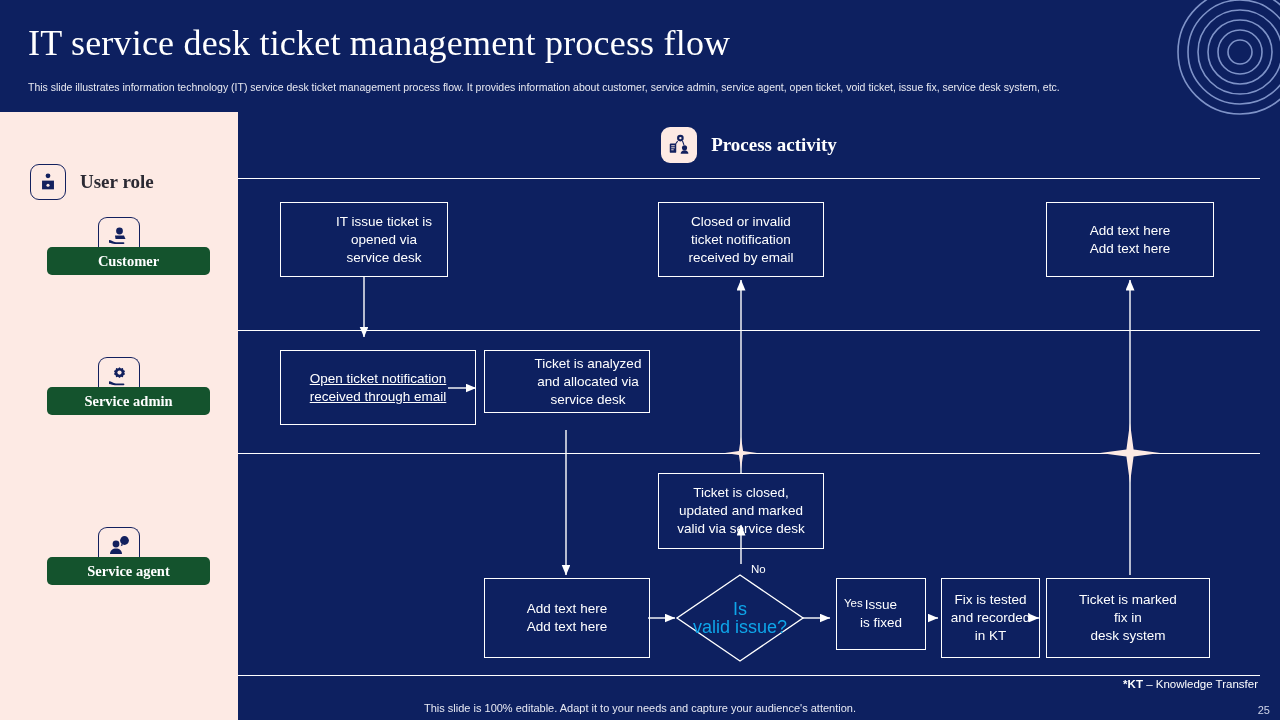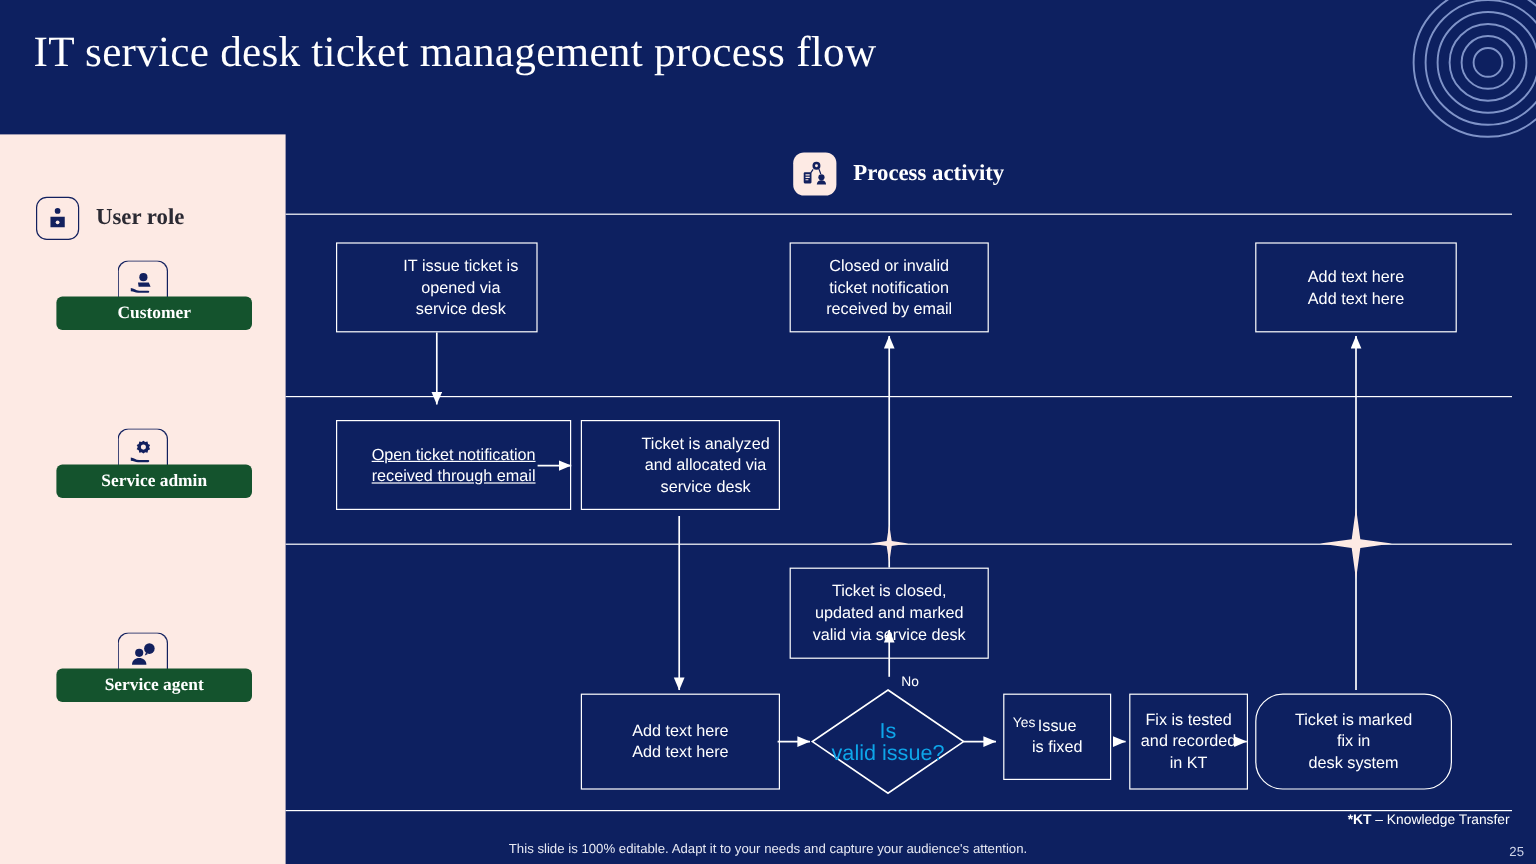--- a/index.html
+++ b/index.html
@@ -155,20 +155,21 @@
       <circle cx="75" cy="110" r="25"></circle>
       <circle cx="75" cy="110" r="36"></circle>
       <circle cx="75" cy="110" r="47"></circle>
       <circle cx="75" cy="110" r="58"></circle>
       <circle cx="75" cy="110" r="69"></circle>
     </g>
   </svg>
 
   <div id="header">
     <div id="page-title">IT service desk ticket management process flow</div>
+    <div id="page-subtitle">This slide illustrates information technology (IT) service desk ticket management process flow. It provides information about customer, service admin, service agent, open ticket, void ticket,  issue fix, service desk system, etc.</div>
   </div>
 
   <div id="sidebar">
 
     <div id="role-header">
       <div class="icon-tile plain">
         <svg width="22" height="22" viewBox="0 0 24 24" fill="#12205e">
           <circle cx="12" cy="5.2" r="2.6"></circle>
           <path d="M5.5 10.5h13v9.5h-13z"></path>
           <circle cx="12" cy="15.6" r="1.7" fill="#fdeae4"></circle>
@@ -269,39 +270,39 @@
     </svg>
     <svg class="sparkle" style="left:862px; top:311px;" width="60" height="60" viewBox="0 0 60 60">
       <path d="M30 0 L33.6 26.4 L60 30 L33.6 33.6 L30 60 L26.4 33.6 L0 30 L26.4 26.4 Z" fill="#fdeae4"></path>
     </svg>
 
     <div class="flow-box" style="left:42px; top:90px; width:168px; height:75px;padding-left:46px;">IT issue ticket is<br>opened via<br>service desk</div>
     <div class="flow-box" style="left:420px; top:90px; width:166px; height:75px;">Closed or invalid<br>ticket notification<br>received by email</div>
     <div class="flow-box" style="left:808px; top:90px; width:168px; height:75px;">Add text here<br>Add text here</div>
 
     <div class="flow-box" style="left:42px; top:238px; width:196px; height:75px;text-decoration:underline;">Open ticket notification<br>received through email</div>
-    <div class="flow-box" style="left:246px; top:238px; width:166px; height:75px;padding-left:48px;">Ticket is analyzed<br>and allocated via<br>service desk</div>
+    <div class="flow-box" style="left:246px; top:238px; width:166px; height:63px;padding-left:48px;">Ticket is analyzed<br>and allocated via<br>service desk</div>
 
     <div class="flow-box" style="left:420px; top:361px; width:166px; height:76px;">Ticket is closed,<br>updated and marked<br>valid via service desk</div>
 
     <div class="flow-box" style="left:246px; top:466px; width:166px; height:80px;">Add text here<br>Add text here</div>
 
     <div class="diamond-wrap" style="left:437px; top:461px; width:130px; height:90px;">
       <svg width="130" height="90" viewBox="0 0 130 90">
         <path d="M65 2 L128 45 L65 88 L2 45 Z" fill="none" stroke="#ffffff" stroke-width="1.4"></path>
       </svg>
       <div class="diamond-label">Is<br>valid issue?</div>
     </div>
 
     <div class="edge-label" style="left:477px; top:451px;">No</div>
     <div class="edge-label" style="left:570px; top:485px;">Yes</div>
 
     <div class="flow-box" style="left:598px; top:466px; width:90px; height:72px;">Issue<br>is fixed</div>
     <div class="flow-box" style="left:703px; top:466px; width:99px; height:80px;">Fix is tested<br>and recorded<br>in KT</div>
-    <div class="flow-box" style="left:808px; top:466px; width:164px; height:80px;border-radius:23px;">Ticket is marked<br>fix in<br>desk system</div>
+    <div class="flow-box" style="left:808px; top:466px; width:164px; height:80px;">Ticket is marked<br>fix in<br>desk system</div>
   </div>
 
   <div id="kt-note">
     <b>*KT</b>
     <span>– Knowledge Transfer</span>
   </div>
   <div id="footer-note">This slide is 100% editable. Adapt it to your needs and capture your audience's attention.</div>
   <div id="page-number">25</div>
 
 </div>

